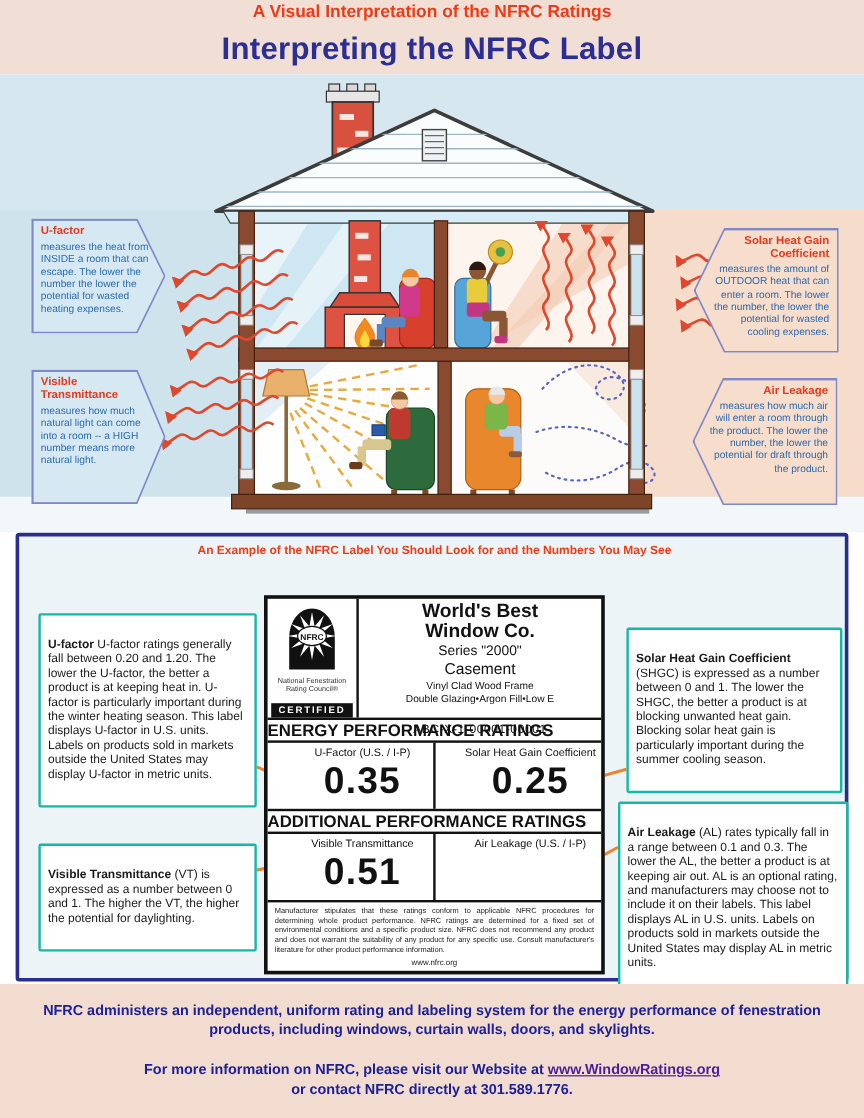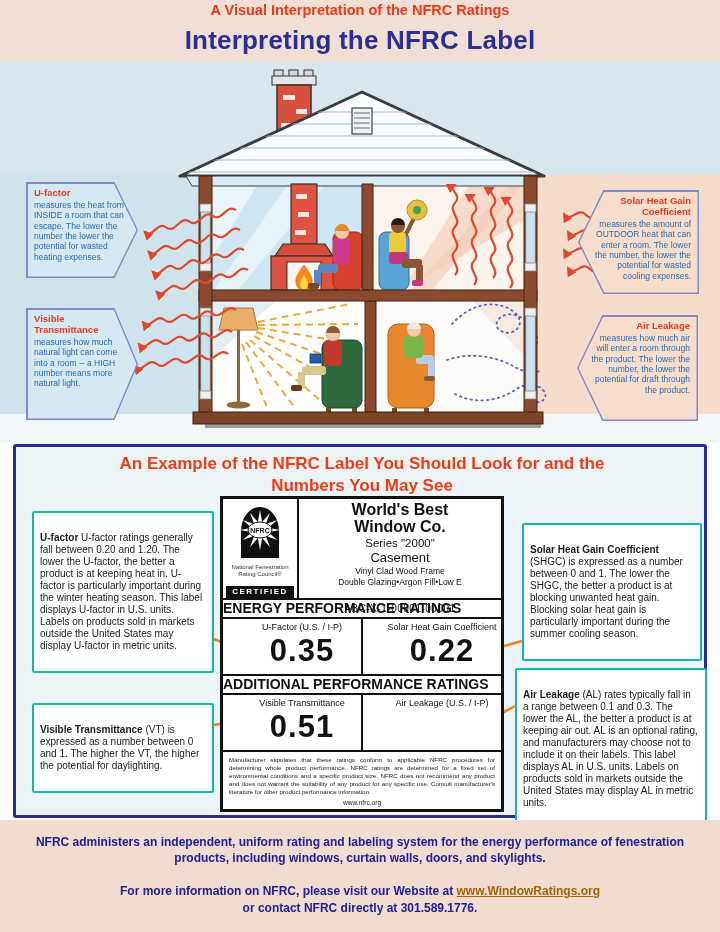--- a/index.html
+++ b/index.html
@@ -29,21 +29,21 @@
   .hex-l .hx-f{background:#f7ddcb;}
   .hx-t{position:absolute;inset:0;font-size:8.5px;line-height:1.22;color:#2a6ab0;}
   .hex-r .hx-t{padding:6px 10px 0 8px;text-align:left;}
   .hex-l .hx-t{padding:6px 8px 0 12px;text-align:right;}
   .hx-title{color:#e8391c;font-weight:bold;font-size:9.5px;line-height:1.15;margin-bottom:1px;}
 
   
   #example{position:absolute;left:13px;top:444px;width:694px;height:374px;box-sizing:border-box;
            border:3px solid #2a2d90;border-radius:3px;background:#edf4f8;}
   #example-heading{position:absolute;left:4px;right:0;top:6px;margin:0 auto;max-width:540px;text-align:center;
-           color:#f03c14;font-weight:bold;font-size:17px;line-height:1.3;}
+           color:#f03c14;font-weight:bold;font-size:10px;line-height:1.3;}
   .note{position:absolute;background:#ffffff;border:2px solid #14b8a6;border-radius:2px;
         font-size:10px;line-height:1.2;color:#1a1a1a;padding:19px 6px;box-sizing:border-box;}
   .note b{font-weight:bold;}
   #note-ufactor{left:16px;top:64px;width:182px;min-height:140px;}
   #note-shgc{left:506px;top:76px;width:180px;min-height:120px;}
   #note-vt{left:16px;top:256px;width:182px;min-height:64px;}
   #note-al{left:499px;top:221px;width:192px;min-height:140px;}
   #connector-svg{position:absolute;inset:0;width:100%;height:100%;pointer-events:none;}
 
   
@@ -70,21 +70,21 @@
   .val-num{font-size:31px;font-weight:900;color:#111;line-height:1;letter-spacing:1px;margin-top:3px;}
   .disclaimer{border-top:2px solid #111;font-size:6.2px;line-height:1.3;color:#222;
               padding:4px 6px 3px;text-align:justify;}
   .label-url{text-align:center;font-size:6.6px;color:#222;padding-bottom:3px;}
 
   
   #footer{position:absolute;left:0;top:820px;width:720px;height:112px;background:#f2dcd0;text-align:center;}
   .footer-text{color:#1d2096;font-weight:bold;font-size:12px;line-height:1.35;max-width:650px;margin:0 auto;}
   #footer-line1{padding-top:14px;}
   #footer-line23{margin-top:17px;}
-  #footer-link{color:#a16207;text-decoration:underline;}
+  #footer-link{color:#4c1d95;text-decoration:underline;}
 </style>
 </head>
 <body>
 
 <div id="page">
 
   <div id="header">
     <div id="subtitle">A Visual Interpretation of the NFRC Ratings</div>
     <div id="title">Interpreting the NFRC Label</div>
   </div>
@@ -363,21 +363,21 @@
       </div>
 
       <div class="band">ENERGY PERFORMANCE RATINGS</div>
       <div class="vals-row first">
         <div class="val-cell left">
           <div class="val-name">U-Factor (U.S. / I-P)</div>
           <div class="val-num">0.35</div>
         </div>
         <div class="val-cell">
           <div class="val-name">Solar Heat Gain Coefficient</div>
-          <div class="val-num">0.22</div>
+          <div class="val-num">0.25</div>
         </div>
       </div>
 
       <div class="band">ADDITIONAL PERFORMANCE RATINGS</div>
       <div class="vals-row">
         <div class="val-cell left">
           <div class="val-name">Visible Transmittance</div>
           <div class="val-num">0.51</div>
         </div>
         <div class="val-cell">

